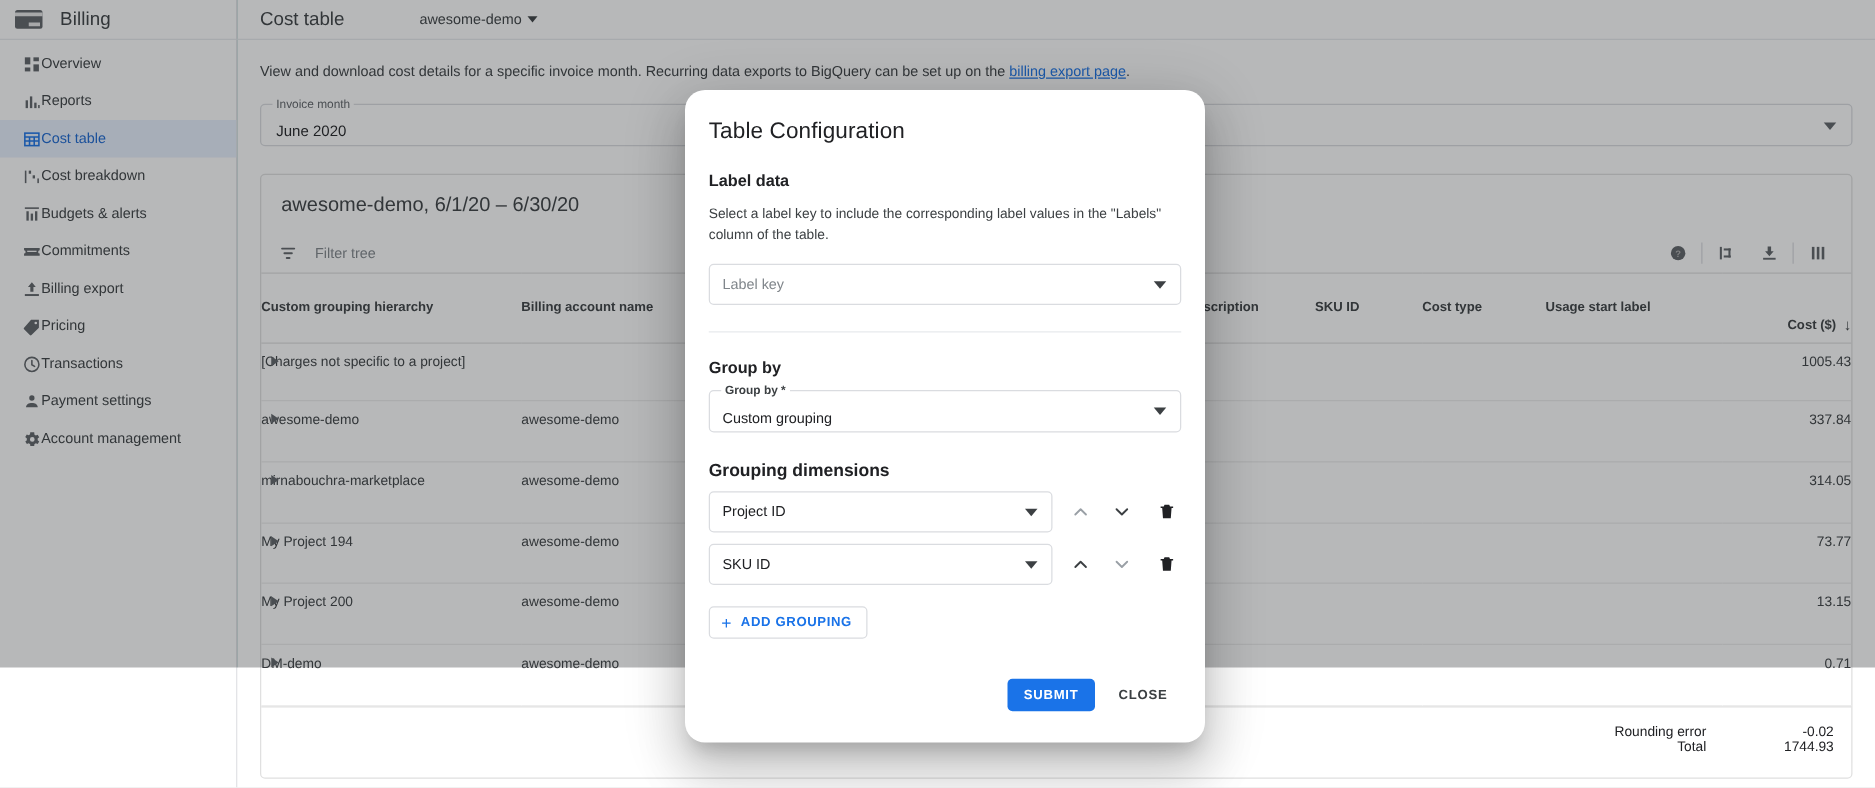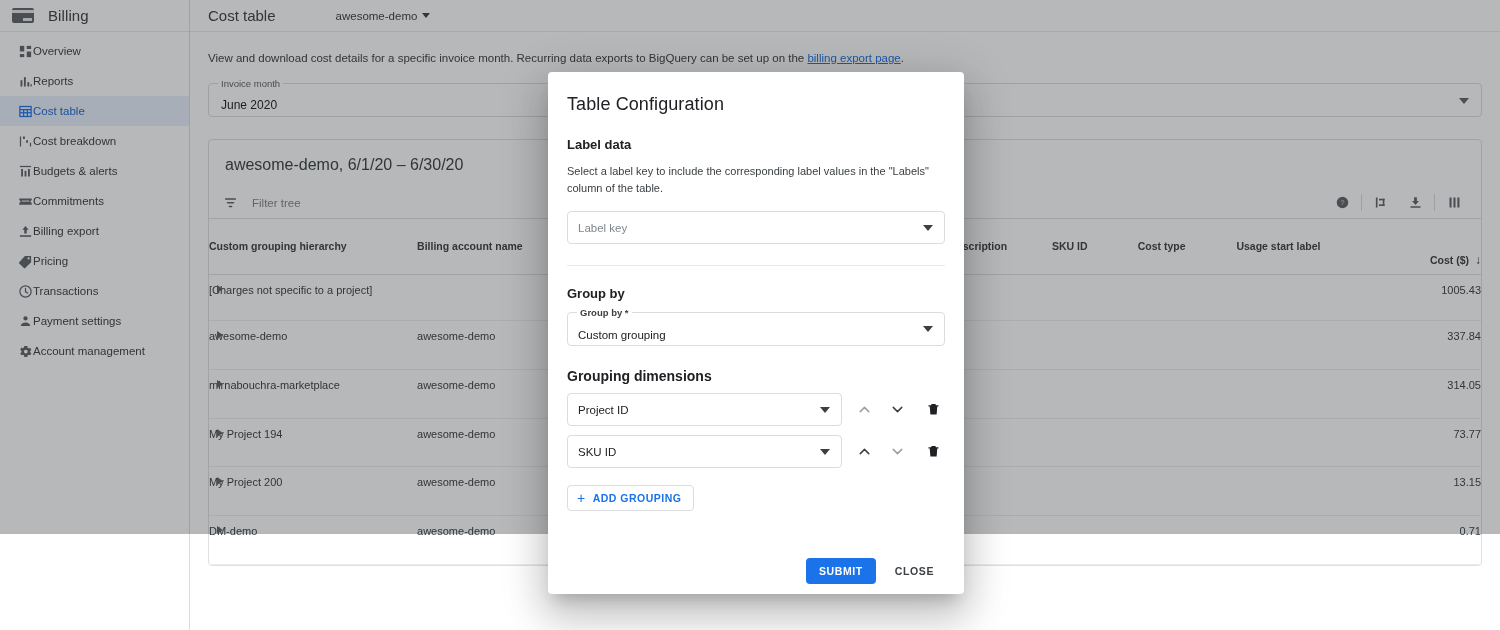--- a/index.html
+++ b/index.html
@@ -205,21 +205,21 @@
   .scrim {
     position: absolute; inset: 0;
     background: rgba(32,33,36,.32);
     z-index: 40;
   }
   .dialog {
     position: absolute;
     left: 548px; top: 72px;
     width: 416px; height: 522px;
     background: #fff;
-    border-radius: 4px;
+    border-radius: 16px;
     box-shadow: 0 11px 15px -7px rgba(0,0,0,.2),
                 0 24px 38px 3px rgba(0,0,0,.14),
                 0 9px 46px 8px rgba(0,0,0,.12);
     z-index: 50;
     padding: 22px 19px 0 19px;
     overflow: hidden;
   }
   .dlg-title {
     font-size: 18px; font-weight: 400; color: #202124;
     letter-spacing: .1px;
@@ -276,21 +276,21 @@
     display: inline-flex; align-items: center; gap: 7px;
     height: 26px; padding: 0 11px 0 9px;
     border: 1px solid #dadce0; border-radius: 4px;
     background: #fff;
     font-size: 10.5px; font-weight: 700; letter-spacing: .5px;
     color: #1a73e8; cursor: pointer;
   }
   .plus { font-size: 14px; font-weight: 400; line-height: 1; }
 
   .dlg-footer {
-    position: absolute; right: 19px; bottom: 10px;
+    position: absolute; right: 19px; bottom: 25px;
     display: flex; align-items: center; gap: 8px;
   }
   .btn-submit {
     background: #1a73e8; color: #fff;
     border: none; border-radius: 4px;
     height: 26px; padding: 0 13px;
     font-size: 10.5px; font-weight: 700; letter-spacing: .6px;
     font-family: inherit;
     cursor: pointer;
   }
@@ -605,20 +605,30 @@
               <td></td>
               <td></td>
               <td></td>
               <td></td>
               <td></td>
               <td class="num">0.71</td>
             </tr>
           </tbody>
         </table>
 
+        <div class="totals">
+          <div class="totrow">
+            <span class="totlabel">Rounding error</span>
+            <span class="totval">-0.02</span>
+          </div>
+          <div class="totrow">
+            <span class="totlabel">Total</span>
+            <span class="totval">1744.93</span>
+          </div>
+        </div>
       </div>
 
     </div>
   </section>
 
   <div class="scrim"></div>
 
   <div class="dialog">
 
     <div class="dlg-title">Table Configuration</div>

